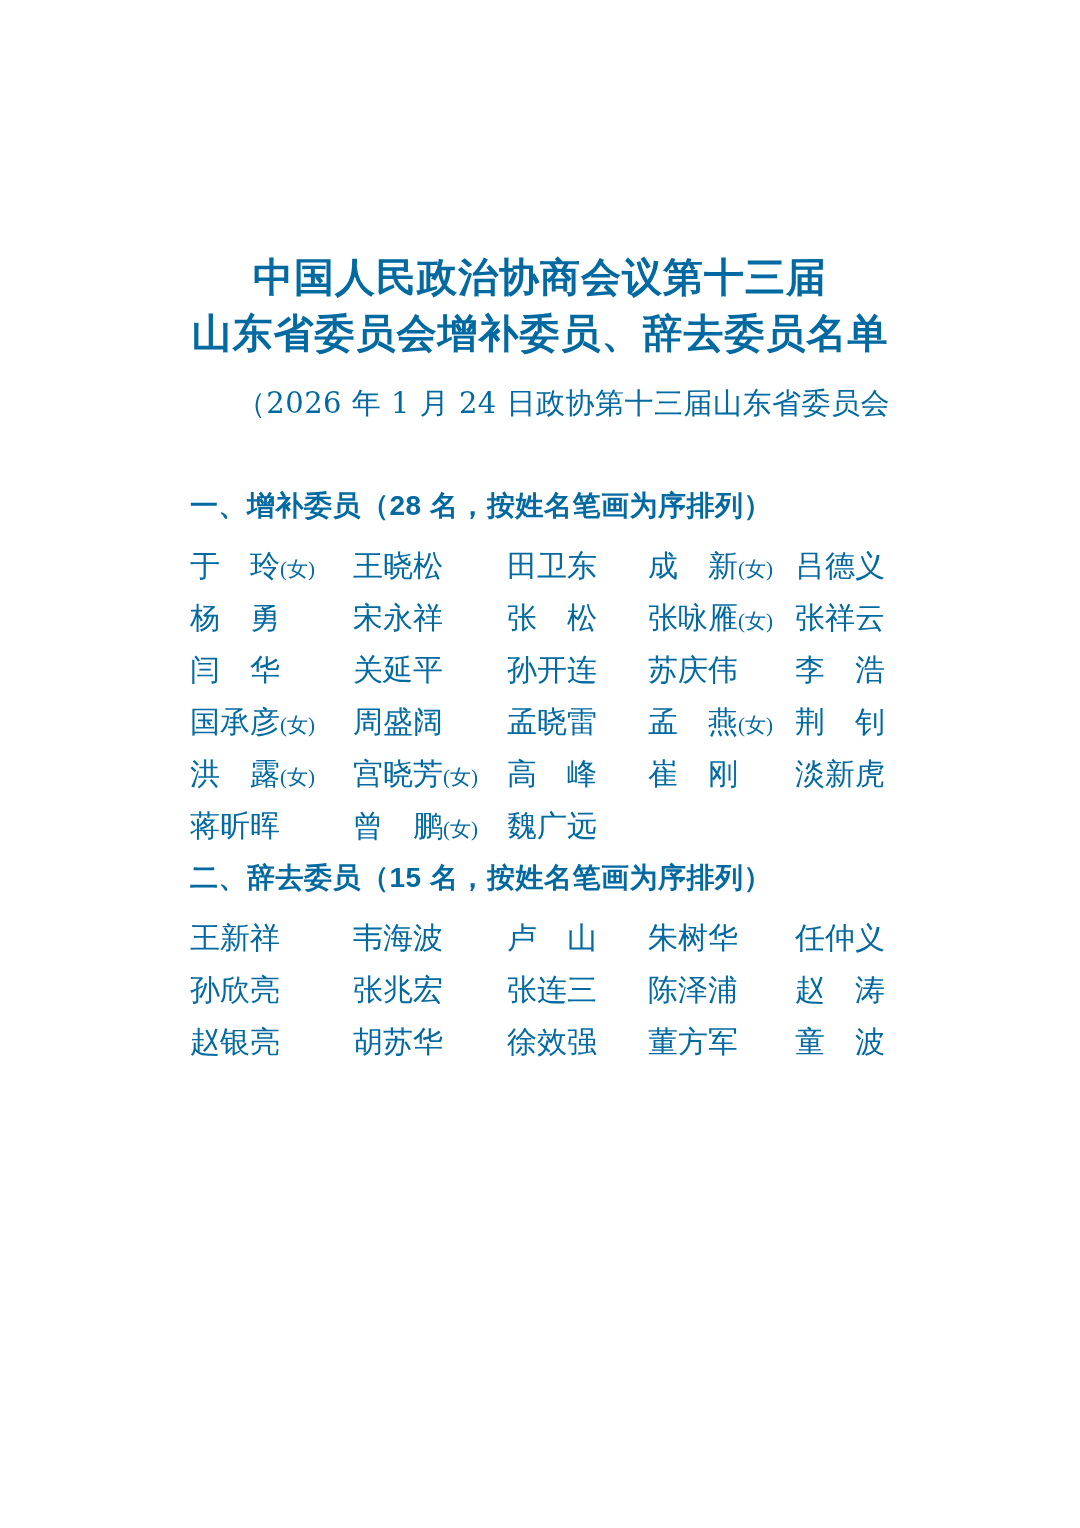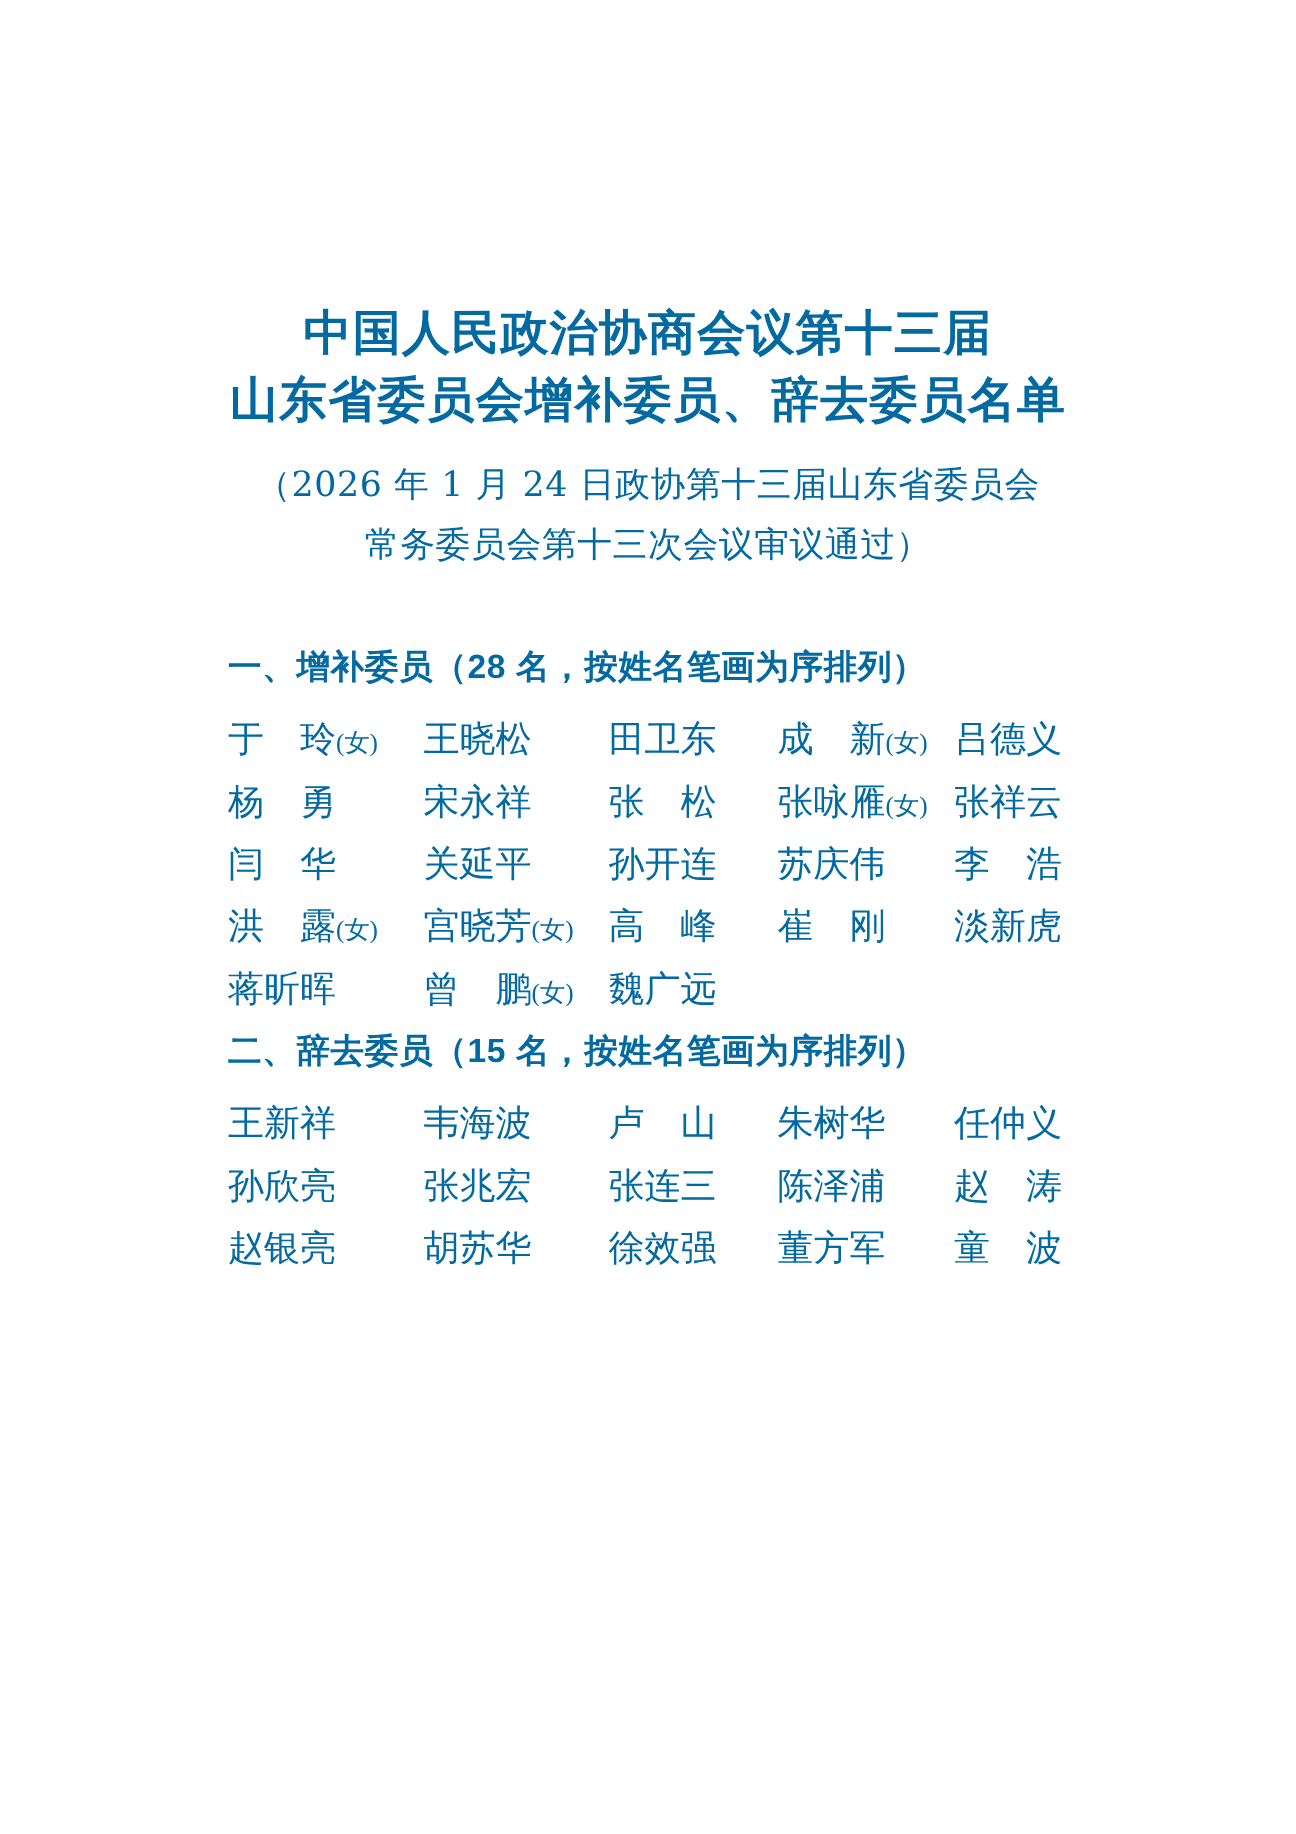--- a/index.html
+++ b/index.html
@@ -31,21 +31,21 @@
     letter-spacing: 1px;
     white-space: nowrap;
   }
   .subtitle-block {
     margin-top: 16px;
   }
   .subtitle-line {
     font-family: "DejaVu Serif", "Liberation Serif", serif;
     font-size: 29px;
     line-height: 50px;
-    text-align: center;
+    text-align: right;
     letter-spacing: 0.5px;
     white-space: nowrap;
   }
   .section-heading {
     font-family: "Liberation Sans", "DejaVu Sans", sans-serif;
     font-weight: bold;
     font-size: 28px;
     line-height: 40px;
     letter-spacing: 0.5px;
     white-space: nowrap;
@@ -81,21 +81,20 @@
 <body>
 
 <div class="page">
   <div class="content">
 
     <div class="title-line">中国人民政治协商会议第十三届</div>
     <div class="title-line">山东省委员会增补委员、辞去委员名单</div>
 
     <div class="subtitle-block">
       <div class="subtitle-line">（2026 年 1 月 24 日政协第十三届山东省委员会</div>
-      <div class="subtitle-line">常务委员会第十三次会议审议通过）</div>
     </div>
 
     <div class="section-heading first">一、增补委员（28 名，按姓名笔画为序排列）</div>
     <div class="name-grid">
         <div class="name-row">
           <div class="name-cell"><span>于　玲</span><span class="fem">(女)</span></div>
           <div class="name-cell"><span>王晓松</span></div>
           <div class="name-cell"><span>田卫东</span></div>
           <div class="name-cell"><span>成　新</span><span class="fem">(女)</span></div>
           <div class="name-cell"><span>吕德义</span></div>
@@ -106,20 +105,27 @@
           <div class="name-cell"><span>张　松</span></div>
           <div class="name-cell"><span>张咏雁</span><span class="fem">(女)</span></div>
           <div class="name-cell"><span>张祥云</span></div>
         </div>
         <div class="name-row">
           <div class="name-cell"><span>闫　华</span></div>
           <div class="name-cell"><span>关延平</span></div>
           <div class="name-cell"><span>孙开连</span></div>
           <div class="name-cell"><span>苏庆伟</span></div>
           <div class="name-cell"><span>李　浩</span></div>
+        </div>
+        <div class="name-row">
+          <div class="name-cell"><span>国承彦</span><span class="fem">(女)</span></div>
+          <div class="name-cell"><span>周盛阔</span></div>
+          <div class="name-cell"><span>孟晓雷</span></div>
+          <div class="name-cell"><span>孟　燕</span><span class="fem">(女)</span></div>
+          <div class="name-cell"><span>荆　钊</span></div>
         </div>
         <div class="name-row">
           <div class="name-cell"><span>洪　露</span><span class="fem">(女)</span></div>
           <div class="name-cell"><span>宫晓芳</span><span class="fem">(女)</span></div>
           <div class="name-cell"><span>高　峰</span></div>
           <div class="name-cell"><span>崔　刚</span></div>
           <div class="name-cell"><span>淡新虎</span></div>
         </div>
         <div class="name-row">
           <div class="name-cell"><span>蒋昕晖</span></div>

